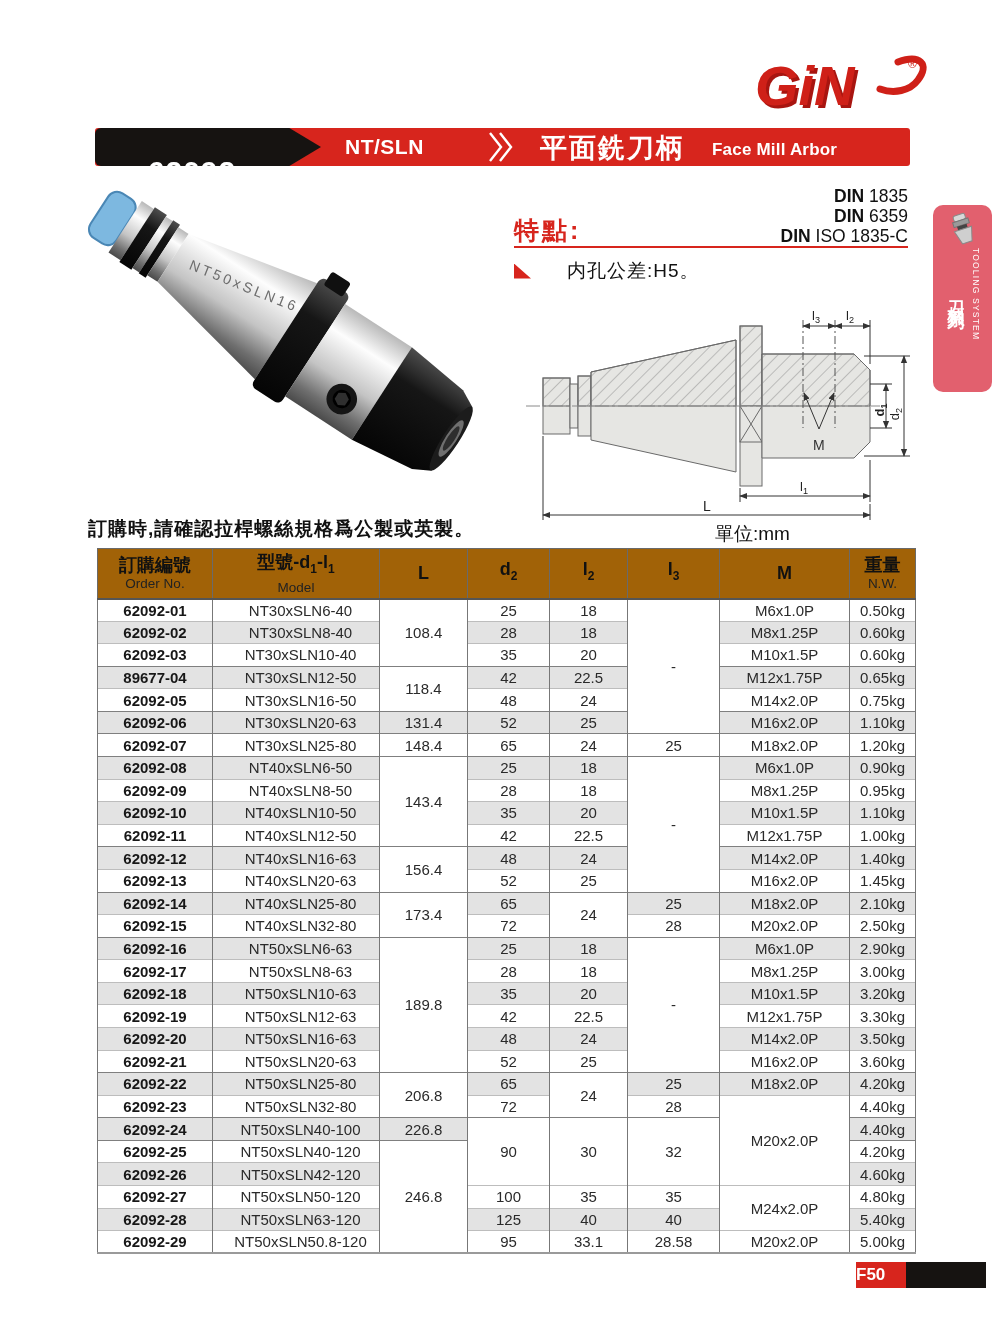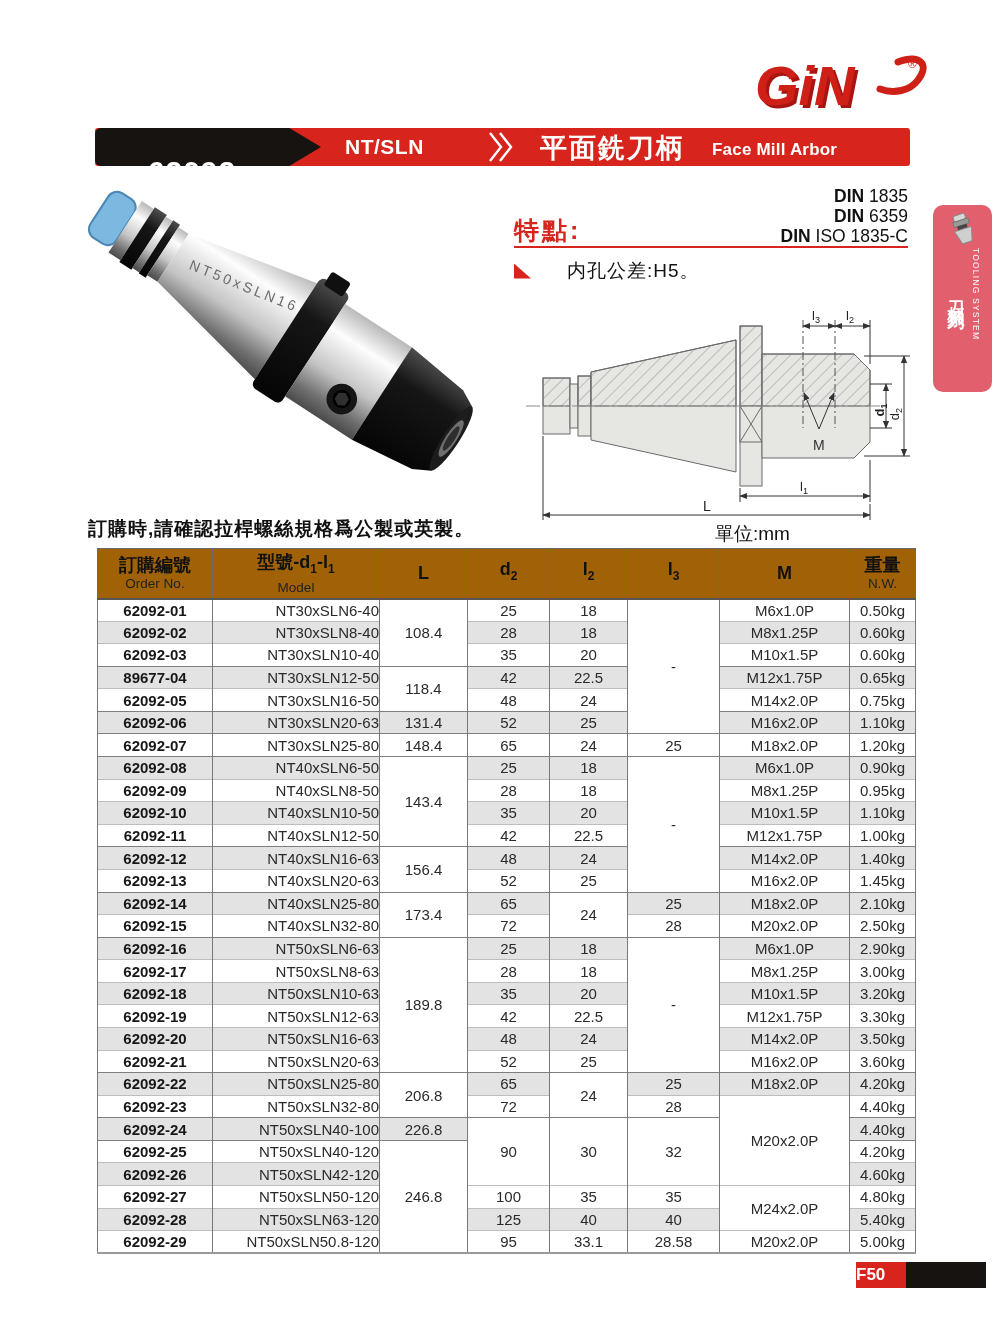--- a/index.html
+++ b/index.html
@@ -49,21 +49,21 @@
   col.c0{width:115px} col.c1{width:167px} col.c2{width:88px} col.c3{width:82px}
   col.c4{width:78px} col.c5{width:92px} col.c6{width:130px} col.c7{width:66px}
   th { height:50px; background:#a16207; border:1px solid #6a6a6a; border-bottom:2px solid #555; vertical-align:middle; padding:0; }
   .th-zh { font-size:18px; font-weight:bold; color:#111; line-height:21px; }
   .th-zh sub { font-size:12px; }
   .th-en { font-size:13.5px; font-weight:normal; color:#222; line-height:15px; }
   tbody td { height:22.58px; padding:0; font-size:15px; color:#2a2a2a; text-align:center; vertical-align:middle;
     border-left:1px solid #777; border-right:1px solid #777; border-top:1px solid #bdbdbd; white-space:nowrap; overflow:hidden; }
   tbody tr.gb td { border-top:1.6px solid #7f7f7f; }
   td.c0 { font-weight:bold; color:#171717; }
-  td.c1 { text-align:right; padding-left:9px; }
+  td.c1 { text-align:center; padding-left:9px; }
   td.g { background:#e3e3e3; }
 
   
   .footer-page { position:absolute; left:856px; top:1262px; width:50px; height:26px; background:#d7251d; color:#fff; font-weight:bold; font-size:17px; text-align:left; line-height:26px; }
   .footer-bar { position:absolute; left:906px; top:1262px; width:80px; height:26px; background:#161311; }
 </style>
 </head>
 <body>
 
 <div class="page">

